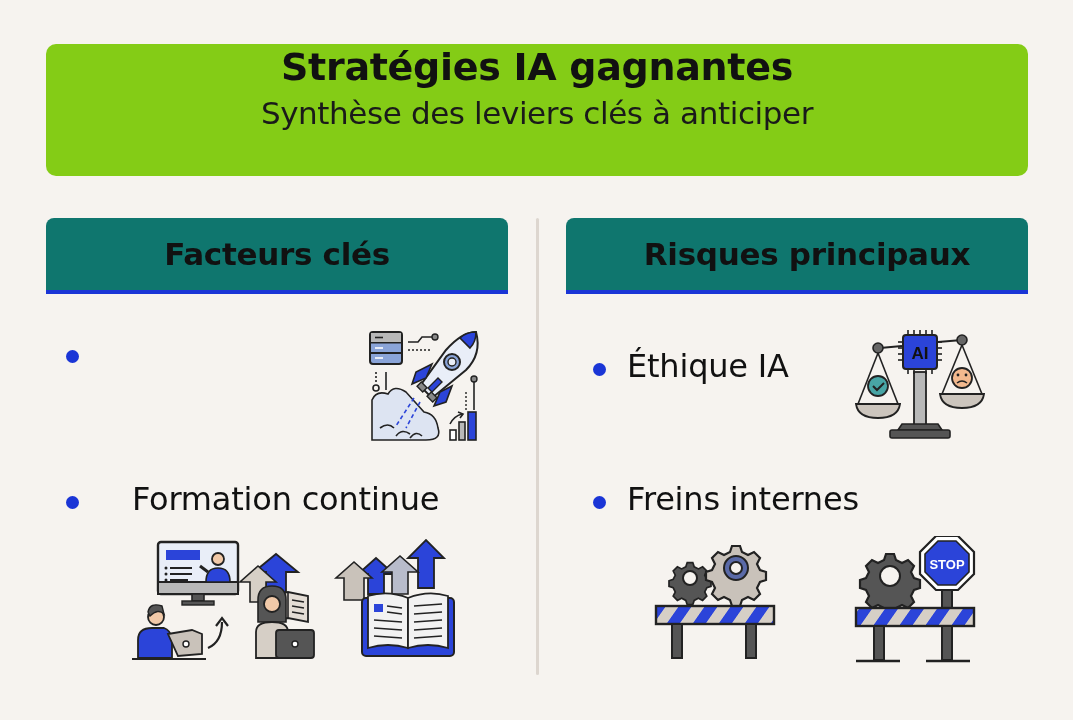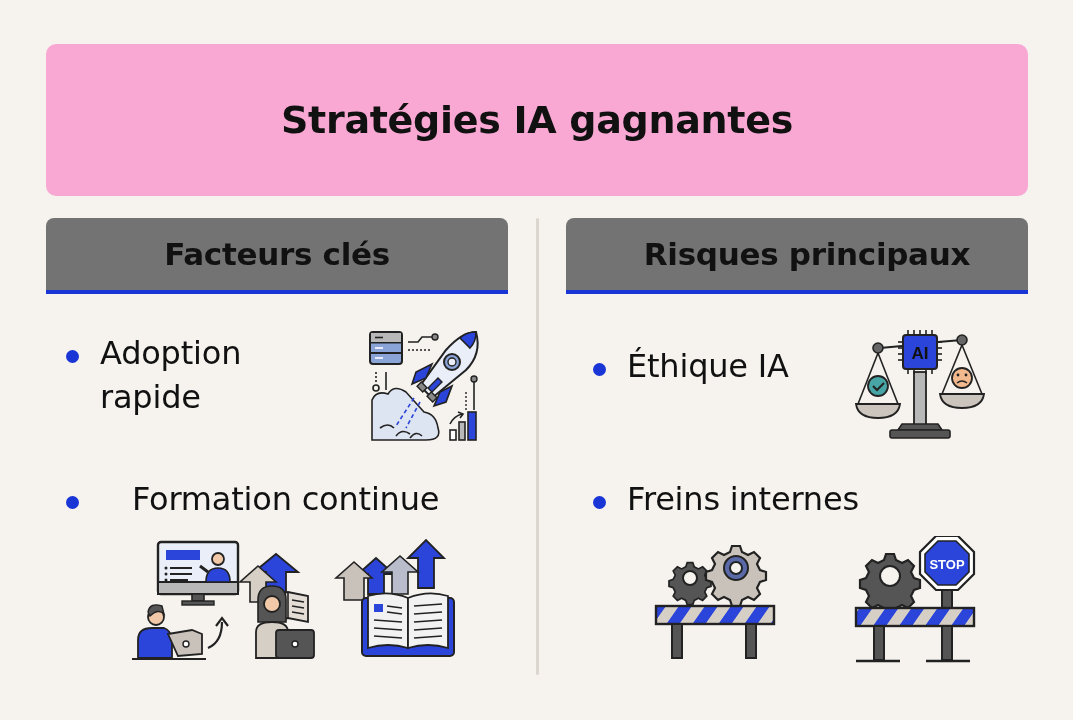--- a/index.html
+++ b/index.html
@@ -5,41 +5,41 @@
     * { box-sizing: border-box; margin: 0; padding: 0; }
     html, body {
       width: 1073px; height: 720px; overflow: hidden;
       background: #f6f3ef;
       font-family: "DejaVu Sans", "Liberation Sans", sans-serif;
       color: #111;
     }
     .page { position: relative; width: 1073px; height: 720px; }
 
     .title-box {
-      position: absolute; left: 46px; top: 44px; width: 982px; height: 152px;
-      background: #f9a8d4; border-radius: 10px;
-      display: flex; flex-direction: column; align-items: center; justify-content: center;
+      position: absolute; left: 46px; top: 44px; width: 982px; height: 132px;
+      background: #84cc16; border-radius: 10px;
+      display: flex; flex-direction: column; align-items: center; 
     }
     .title-box h1 {
       font-size: 38px; font-weight: bold; letter-spacing: -0.3px; color: #111;
       line-height: 46px;
     }
     .title-box .subtitle {
       font-size: 31px; font-weight: normal; color: #1a1a1a; line-height: 42px; margin-top: 2px;
       letter-spacing: -0.4px;
     }
 
     .divider {
       position: absolute; left: 536px; top: 218px; width: 3px; height: 457px;
       background: #ddd6cf; border-radius: 2px;
     }
 
     .col-header {
       position: absolute; top: 218px; height: 76px;
-      background: #737373; border-radius: 8px 8px 0 0;
+      background: #0f766e; border-radius: 8px 8px 0 0;
       border-bottom: 4px solid #1a35d6;
       display: flex; align-items: center; justify-content: center;
     }
     .col-header.left { left: 46px; width: 462px; }
     .col-header.right { left: 566px; width: 462px; padding-left: 20px; }
     .col-header h2 {
       font-size: 31px; font-weight: bold; color: #111; letter-spacing: -0.3px;
     }
 
     .item {
@@ -55,34 +55,31 @@
 
     .icon { position: absolute; }
   </style>
 </head>
 <body>
 
 <div class="page">
 
   <div class="title-box">
     <h1>Stratégies IA gagnantes</h1>
+    <div class="subtitle">Synthèse des leviers clés à anticiper</div>
   </div>
 
   <div class="divider"></div>
 
   <div class="col-header left">
     <h2>Facteurs clés</h2>
   </div>
 
   <div class="item" style="left:66px; top:331px;">
     <span class="bullet"></span>
-    <div>
-      <div class="item-label">Adoption</div>
-      <div class="item-label">rapide</div>
-    </div>
   </div>
 
   <svg class="icon" style="left:366px; top:328px;" width="120" height="116" viewBox="0 0 120 116">
 
     <path d="M6 72 Q10 62 22 66 Q28 56 40 64 L58 84 Q70 86 72 100 Q76 112 60 112 L6 112 Z" fill="#dde4f2" stroke="#222" stroke-width="1.6"></path>
     <path d="M14 100 q8 -6 14 0 M30 108 q6 -8 14 -2 M44 110 q6 -8 12 -2" fill="none" stroke="#222" stroke-width="1.6"></path>
 
     <rect x="4" y="4" width="32" height="32" rx="3" fill="#8aa4d8" stroke="#222" stroke-width="2"></rect>
     <line x1="4" y1="14.5" x2="36" y2="14.5" stroke="#222" stroke-width="2"></line>
     <line x1="4" y1="25" x2="36" y2="25" stroke="#222" stroke-width="2"></line>

